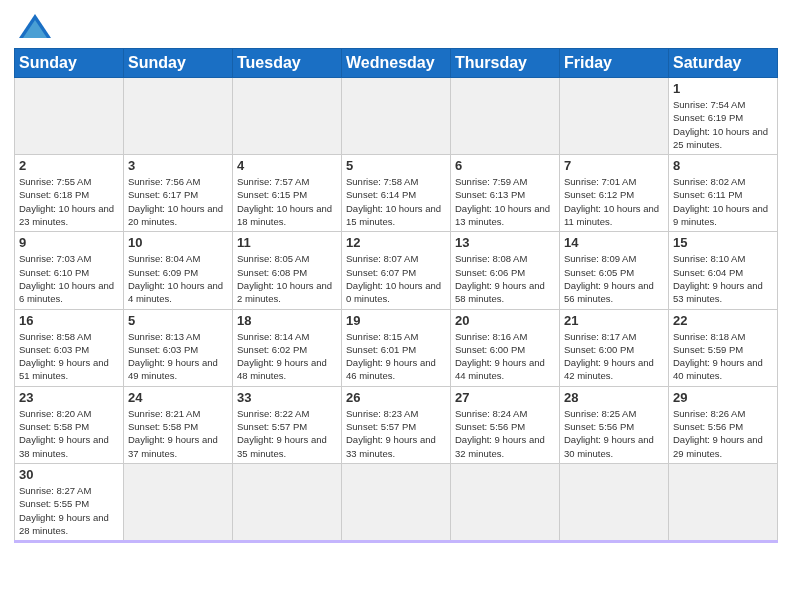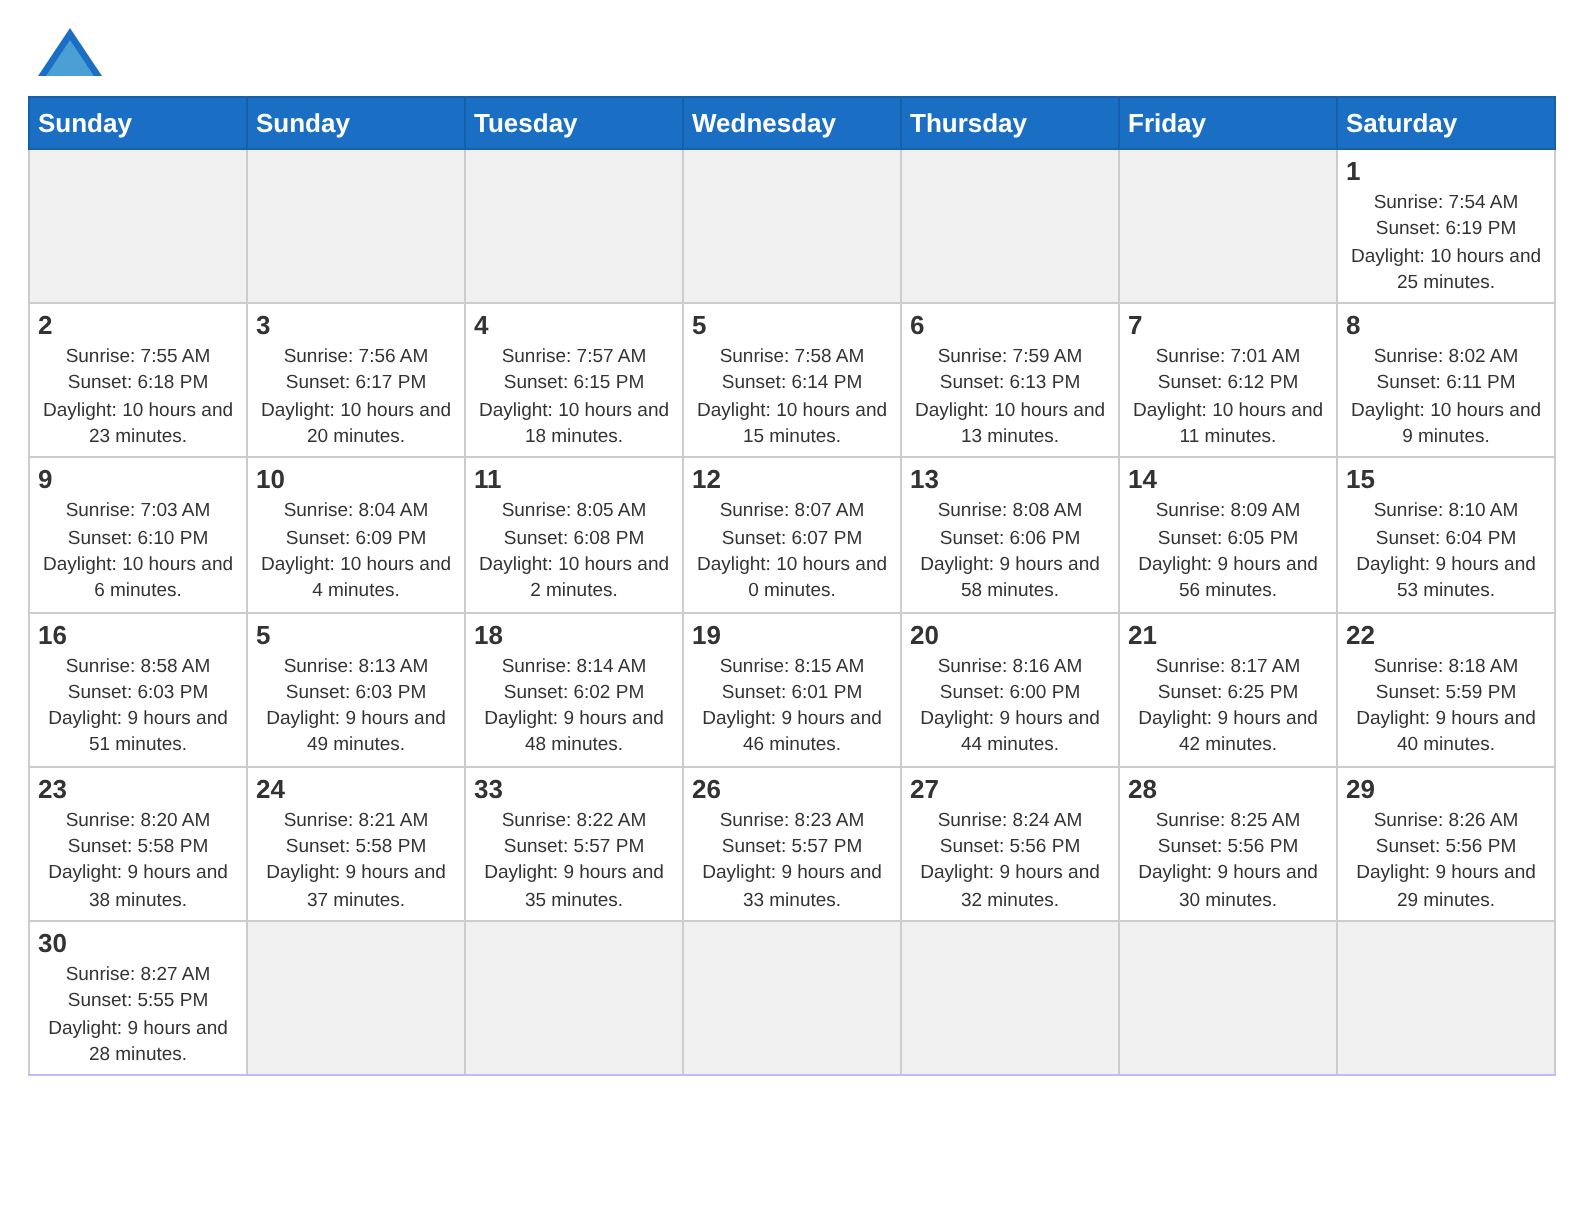--- a/index.html
+++ b/index.html
@@ -49,21 +49,21 @@
       margin-top: 2px;
     }
     .calendar {
       width: 100%;
       border-collapse: collapse;
       border: 1px solid #ccc;
     }
     .calendar th {
       background: #1a6fc4;
       color: #fff;
-      font-size: 13px;
+      font-size: 16px;
       font-weight: bold;
       padding: 5px 4px;
       text-align: left;
       border: 1px solid #1560aa;
     }
     .calendar td {
       vertical-align: top;
       border: 1px solid #ccc;
       padding: 3px 4px;
       width: calc(100% / 7);
@@ -76,24 +76,23 @@
     .day-number {
       font-size: 13px;
       font-weight: bold;
       color: #333;
       margin-bottom: 2px;
     }
     .day-info {
       font-size: 9.5px;
       color: #333;
       line-height: 1.4;
-      text-align: center;
     }
     tr:last-child td {
-      border-bottom: 1px solid #c4b5fd;
+      border-bottom: 3px solid #c4b5fd;
     }
   </style>
 </head>
 <body>
 
 <div class="page">
   <div class="header">
     <div class="logo">
       <div>
         <div style="font-size:17px;font-weight:bold;color:#333;line-height:1.1;">
@@ -273,21 +272,21 @@
           <td>
             <div class="day-number">20</div>
             <div class="day-info">Sunrise: 8:16 AM
 Sunset: 6:00 PM
 Daylight: 9 hours
 and 44 minutes.</div>
           </td>
           <td>
             <div class="day-number">21</div>
             <div class="day-info">Sunrise: 8:17 AM
-Sunset: 6:25 PM
+Sunset: 6:00 PM
 Daylight: 9 hours
 and 42 minutes.</div>
           </td>
           <td>
             <div class="day-number">22</div>
             <div class="day-info">Sunrise: 8:18 AM
 Sunset: 5:59 PM
 Daylight: 9 hours
 and 40 minutes.</div>
           </td>

